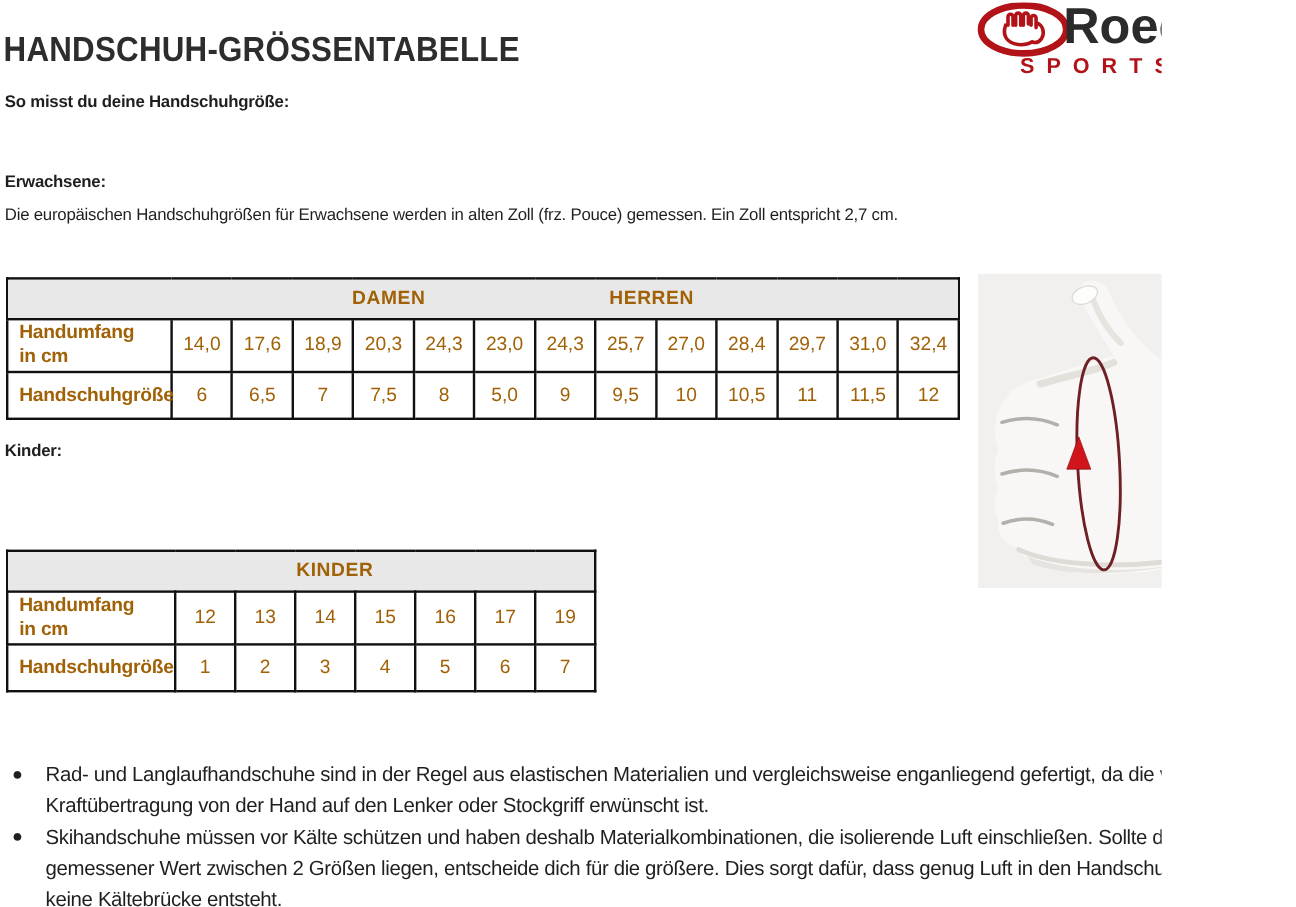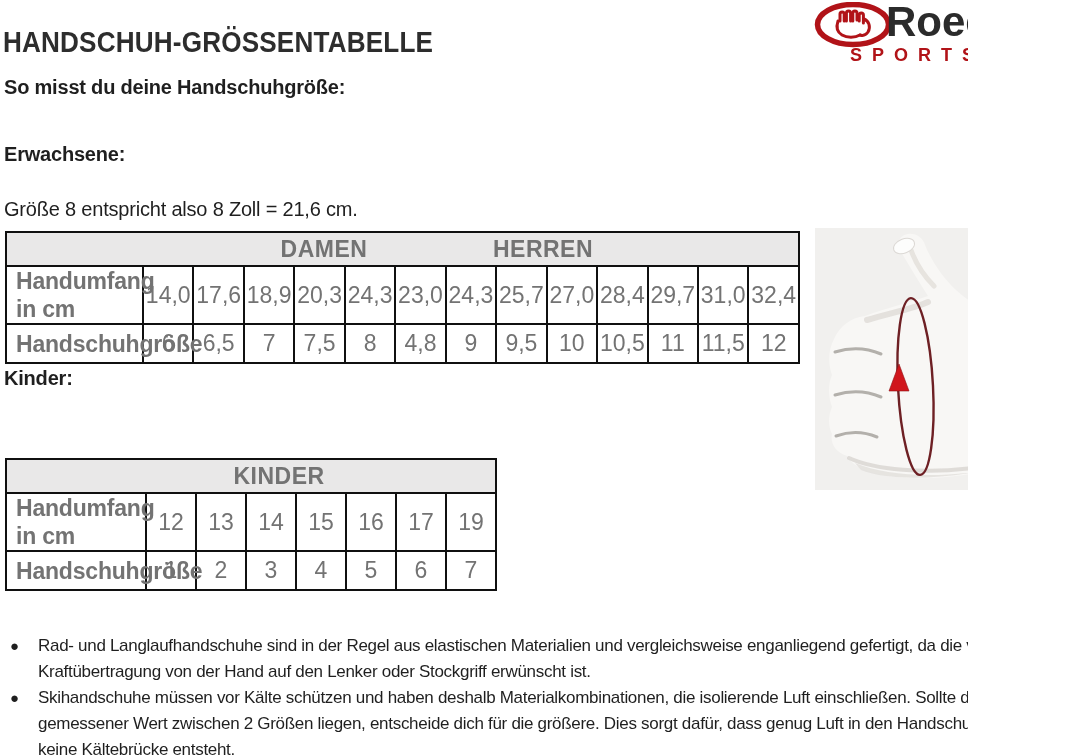--- a/index.html
+++ b/index.html
@@ -25,27 +25,27 @@
     white-space:nowrap;
   }
   .logo-reg { font-size:12px; font-weight:400; vertical-align:28px; letter-spacing:0; }
   .logo-sub {
     position:absolute; left:36px; top:43px;
     font-size:18px; font-weight:700; color:#b11318; letter-spacing:10px;
     white-space:nowrap;
   }
 
   
-  .line { position:absolute; left:4px; white-space:nowrap; font-size:20px; color:#1f1f1f; letter-spacing:-0.2px; }
+  .line { position:absolute; left:4px; white-space:nowrap; font-size:14px; color:#1f1f1f; letter-spacing:-0.2px; }
   .bold { font-weight:700; }
 
   
   table { border-collapse:collapse; table-layout:fixed; background:#fff; }
   .size-table { position:absolute; }
-  .size-table td { border:2px solid #101010; text-align:center; font-size:23px; color:#737373; }
+  .size-table td { border:2px solid #101010; text-align:center; font-size:16px; color:#a16207; }
   .grp-cell { background:#e9e8e8; height:34px; position:relative; font-weight:700; font-size:18.5px; letter-spacing:.5px; }
   .grp-damen  { position:absolute; left:317px; top:50%; transform:translate(-50%,-50%); }
   .grp-herren { position:absolute; left:536px; top:50%; transform:translate(-50%,-50%); }
   .grp-kinder-cell { padding-left:56px; text-align:center; }
   .label-cell {
     text-align:left !important; padding-left:9px;
     font-weight:700; font-size:17px; line-height:1.22; letter-spacing:-0.2px;
   }
   .row-circ td { height:44px; }
   .row-size td { height:39px; }
@@ -84,21 +84,21 @@
         <path d="M50 17 c5 2, 7 8, 4 13 c-2 3, -5 4, -8 3"></path>
       </g>
     </svg>
     <span class="logo-brand"><span>Roeckl</span><span class="logo-reg">®</span></span>
     <span class="logo-sub">SPORTS</span>
   </div>
 
   <div class="line bold" style="top:76px">So misst du deine Handschuhgröße:</div>
 
   <div class="line bold" style="top:143px">Erwachsene:</div>
-  <div class="line" style="top:198px">Größe 8 entspricht also 8 Zoll = 21,6 cm.</div>
+  <div class="line" style="top:170px">Die europäischen Handschuhgrößen für Erwachsene werden in alten Zoll (frz. Pouce) gemessen. Ein Zoll entspricht 2,7 cm.</div>
 
   <table class="size-table" id="adult-table">
     <colgroup>
       <col class="c-label-a">
       <col>
         <col>
         <col>
         <col>
         <col>
         <col>
@@ -136,21 +136,21 @@
           <td>31,0</td>
           <td>32,4</td>
         </tr>
       <tr class="row-size" id="adult-size-row">
         <td class="label-cell">Handschuhgröße</td>
       <td>6</td>
           <td>6,5</td>
           <td>7</td>
           <td>7,5</td>
           <td>8</td>
-          <td>4,8</td>
+          <td>5,0</td>
           <td>9</td>
           <td>9,5</td>
           <td>10</td>
           <td>10,5</td>
           <td>11</td>
           <td>11,5</td>
           <td>12</td>
         </tr>
     </tbody>
   </table>

